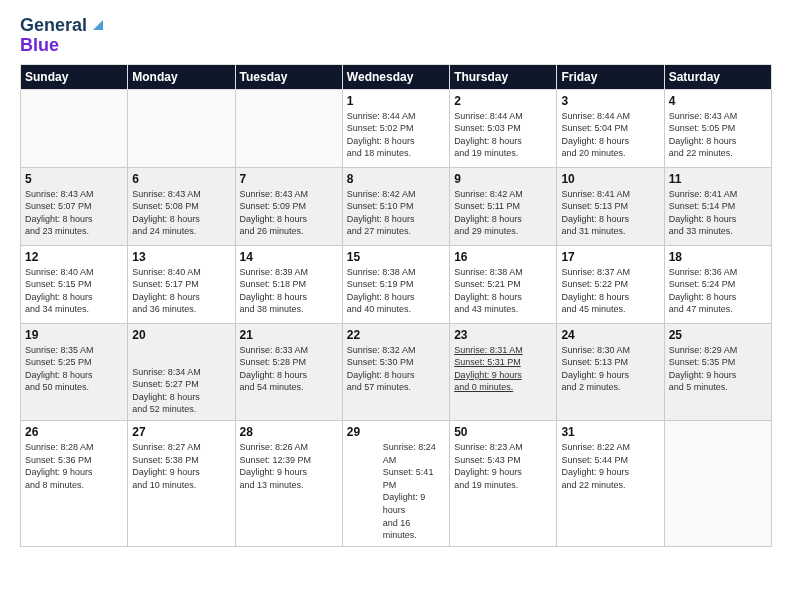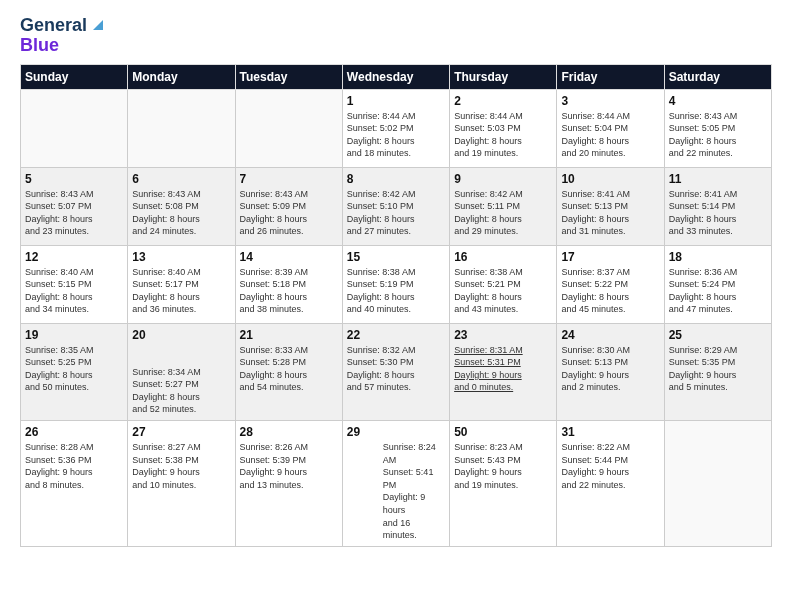--- a/index.html
+++ b/index.html
@@ -317,21 +317,21 @@
           <td>
             <span class="day-num">27</span>
             <div class="day-info" style="white-space: pre-line;">Sunrise: 8:27 AM
 Sunset: 5:38 PM
 Daylight: 9 hours
 and 10 minutes.</div>
           </td>
           <td>
             <span class="day-num">28</span>
             <div class="day-info" style="white-space: pre-line;">Sunrise: 8:26 AM
-Sunset: 5:39 PM
+Sunset: 12:39 PM
 Daylight: 9 hours
 and 13 minutes.</div>
           </td>
           <td>
             <span class="day-num">29</span>
             <div class="day-info" style="white-space: pre-line; margin-left: 36px;">Sunrise: 8:24 AM
 Sunset: 5:41 PM
 Daylight: 9 hours
 and 16 minutes.</div>
           </td>

